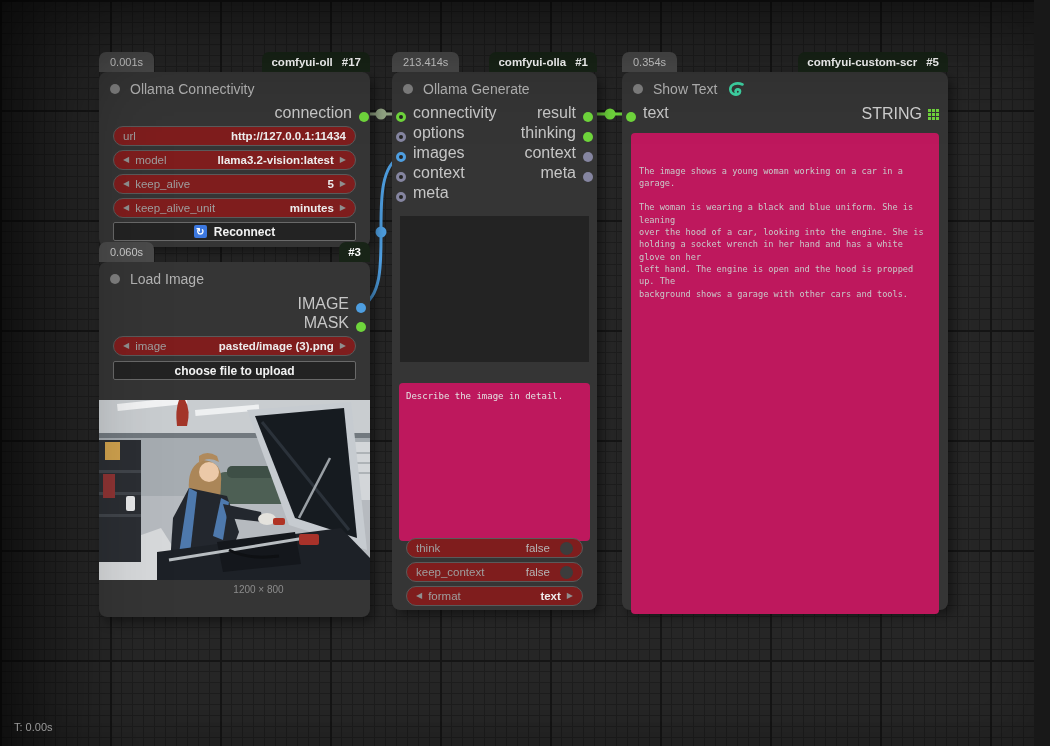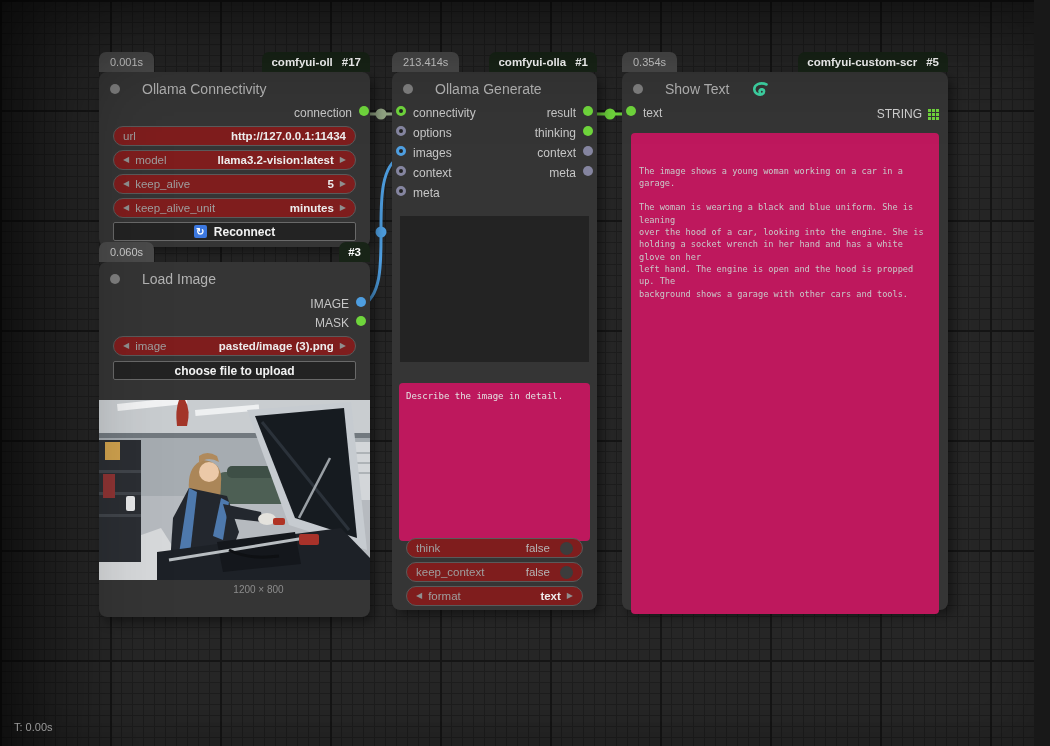--- a/index.html
+++ b/index.html
@@ -16,24 +16,24 @@
   .vignette{position:absolute;inset:0;z-index:5;pointer-events:none;
     box-shadow:inset 90px 60px 120px -60px rgba(0,0,0,.75), inset 0 0 60px rgba(0,0,0,.25);}
   .wires{position:absolute;inset:0;z-index:1;}
   .node{position:absolute;z-index:2;background:#353535;border-radius:8px;
     box-shadow:5px 5px 12px rgba(0,0,0,.45);}
   .badge-time{position:absolute;top:-20px;left:0;height:20px;background:#4a4a4a;
     color:#c9c9c9;font-size:11px;line-height:20px;padding:0 11px;border-radius:7px 7px 0 0;}
   .badge-type{position:absolute;top:-20px;right:0;height:20px;background:#182417;
     color:#fff;font-weight:bold;font-size:11.5px;line-height:20px;padding:0 9px;
     border-radius:7px 7px 0 0;display:flex;gap:9px;white-space:nowrap;}
-  .node-title{position:absolute;top:9px;left:11px;display:flex;align-items:center;gap:22px;
+  .node-title{position:absolute;top:9px;left:11px;display:flex;align-items:center;gap:10px;
     color:#b2b2b2;font-size:14px;white-space:nowrap;}
   .collapse-dot{width:10px;height:10px;border-radius:50%;background:#7f7f7f;flex:0 0 auto;}
-  .port{position:absolute;display:flex;align-items:flex-start;gap:7px;font-size:12px;
+  .port{position:absolute;display:flex;align-items:flex-end;gap:7px;font-size:16px;
     color:#c6c6c6;height:16px;white-space:nowrap;}
   .port.out{flex-direction:row-reverse;}
   .d{width:10px;height:10px;border-radius:50%;box-sizing:border-box;flex:0 0 auto;}
   .solid-green{background:#6fd53c;}
   .solid-blue{background:#4e9ee0;}
   .solid-gray{background:#8585a0;}
   .ring-green{border:3px solid #6fd53c;background:#232323;}
   .ring-blue{border:3px solid #4e9ee0;background:#232323;}
   .ring-gray{border:3px solid #8585a0;background:#232323;}
   .pill{position:absolute;height:20px;background:#7f1d1d;border:1px solid #5a5a5a;
@@ -46,21 +46,21 @@
   .btn{position:absolute;height:19px;background:#232323;border:1px solid #696969;
     display:flex;align-items:center;justify-content:center;gap:7px;color:#f2f2f2;
     font-weight:bold;font-size:12px;border-radius:2px;box-sizing:border-box;}
   .reconnect-ico{width:13px;height:13px;border-radius:2px;background:#3c78e0;color:#fff;
     font-size:10px;line-height:13px;text-align:center;flex:0 0 auto;}
   .textbox{position:absolute;background:#be185d;border-radius:4px;
     font-family:"DejaVu Sans Mono",monospace;white-space:pre-wrap;overflow:hidden;}
   .prevrect{position:absolute;background:#232323;}
   .size-label{position:absolute;width:100%;text-align:center;font-size:10px;color:#8c8c8c;padding-left:24px;}
   .statusbar{position:absolute;left:14px;top:721px;font-size:11px;color:#9a9a9a;z-index:6;}
-  .string-out{position:absolute;display:flex;align-items:center;gap:6px;color:#cfcfcf;font-size:12px;}
+  .string-out{position:absolute;display:flex;align-items:center;gap:6px;color:#cfcfcf;font-size:16px;}
   .photo{position:absolute;left:0;top:138px;width:271px;height:180px;display:block;}
 </style>
 </head>
 <body>
 
 <div class="canvas">
 
   <svg class="wires" width="1050" height="746" viewBox="0 0 1050 746">
     <path d="M364 114 L401 114" stroke="#95a886" stroke-width="3" fill="none"></path>
     <circle cx="381" cy="114" r="5.5" fill="#95a886"></circle>

